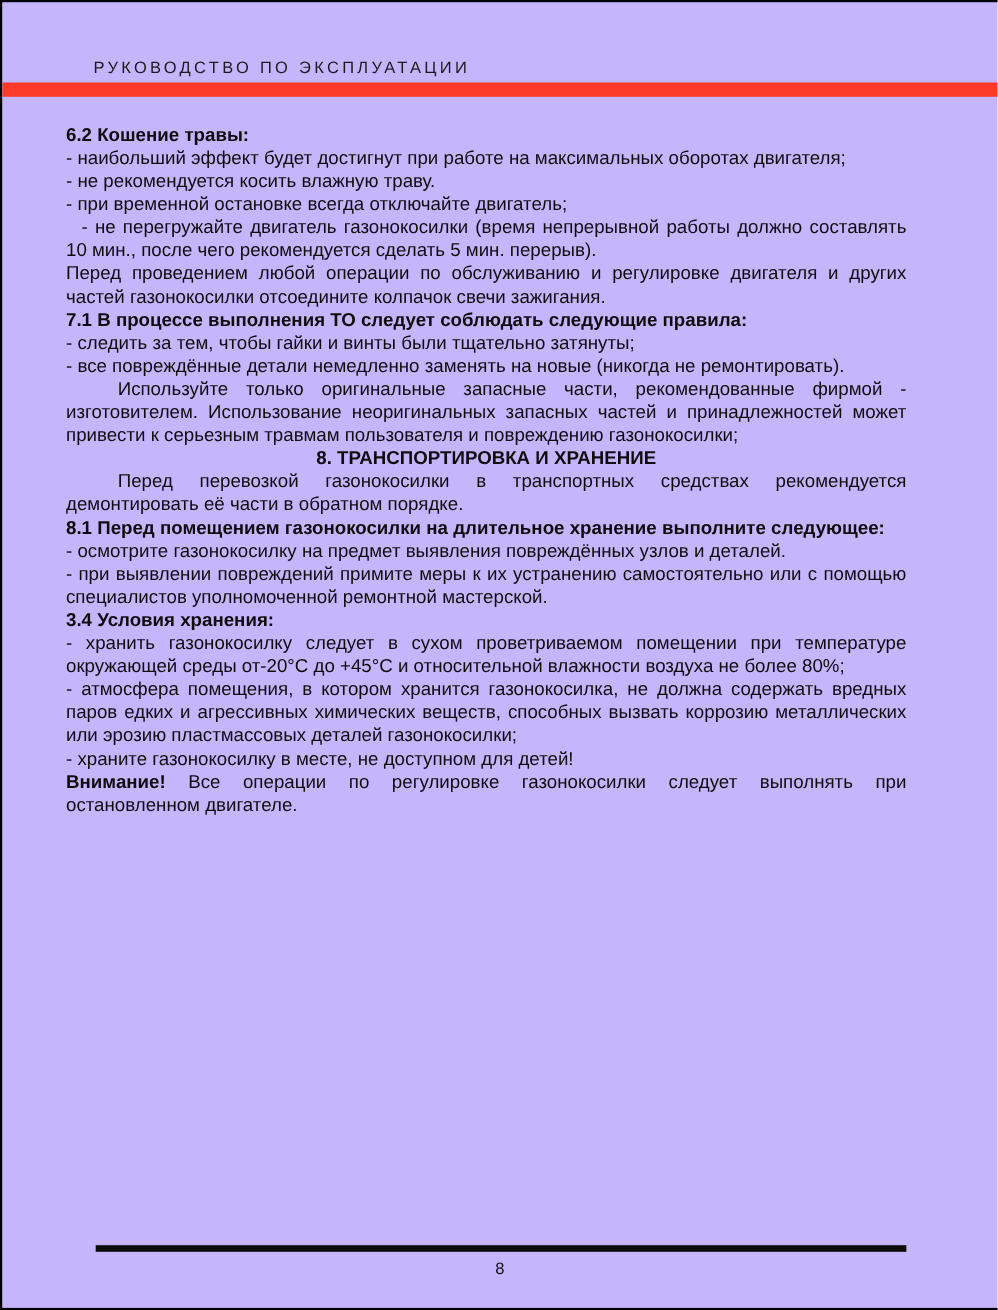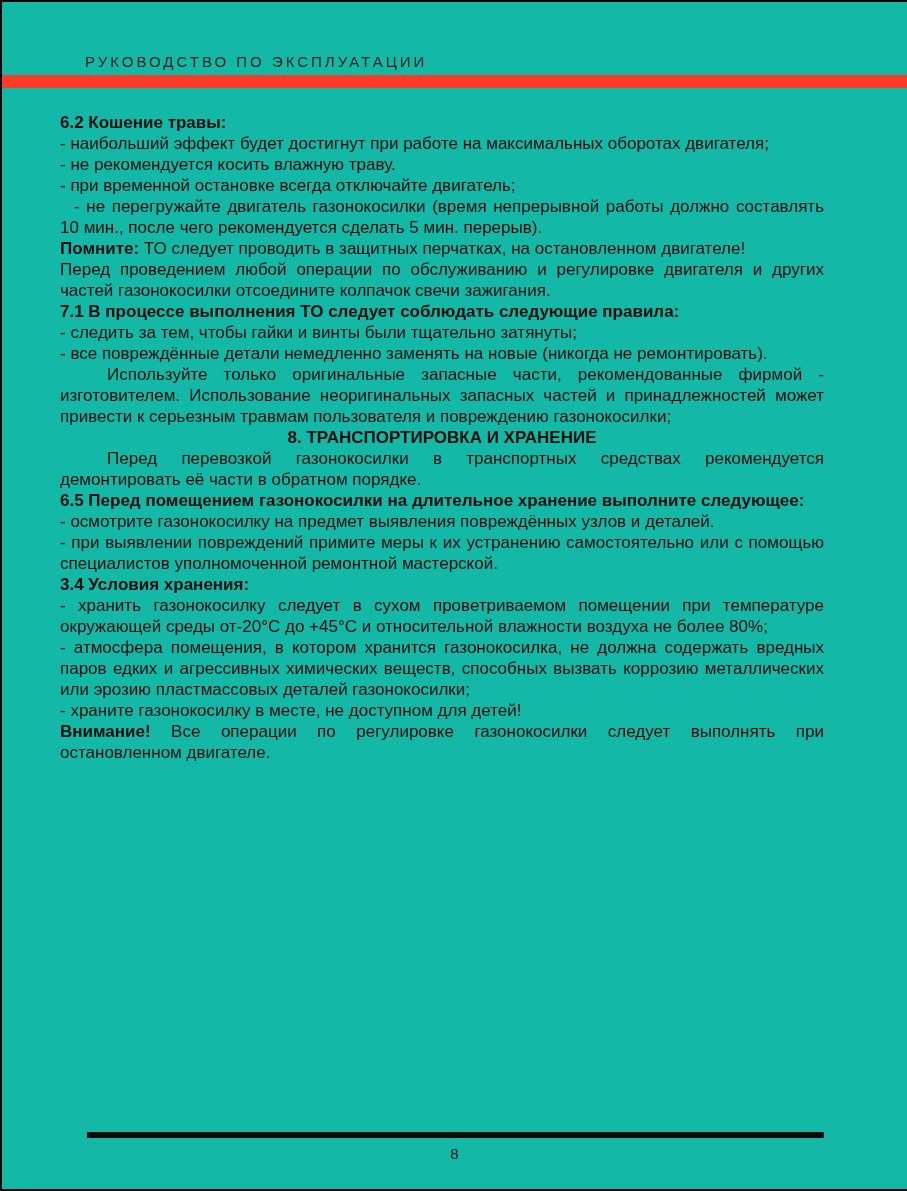--- a/index.html
+++ b/index.html
@@ -1,21 +1,21 @@
 <!DOCTYPE html>
 <html><head>
 <meta charset="utf-8">
 <style>
   html, body { margin: 0; padding: 0; background: #ffffff; }
   .page {
     position: relative;
     width: 907px;
     height: 1191px;
     box-sizing: border-box;
-    background: #14b8a6;
+    background: #c4b5fd;
     border-top: 2px solid #000;
     border-left: 2px solid #000;
     border-bottom: 2px solid #000;
     overflow: hidden;
     font-family: "Liberation Sans", "DejaVu Sans", sans-serif;
     color: #0d0d0d;
   }
   .header-title {
     margin: 51px 0 0 83px;
     font-size: 15px;
@@ -77,42 +77,41 @@
 
     <div>
       <p class="ind">- наибольший эффект будет достигнут при работе на максимальных оборотах двигателя;</p>
       <p class="ind">- не рекомендуется косить влажную траву.</p>
       <p class="ind">- при временной остановке всегда отключайте двигатель;</p>
       <p class="hang">- не перегружайте двигатель газонокосилки (время непрерывной работы должно составлять 10 мин., после чего рекомендуется сделать 5 мин. перерыв).</p>
     </div>
 
 
     <div>
-      <p><b>Помните:</b><span> ТО следует проводить в защитных перчатках, на остановленном двигателе!</span></p>
       <p>Перед проведением любой операции по обслуживанию и регулировке двигателя и других частей газонокосилки отсоедините колпачок свечи зажигания.</p>
     </div>
 
     <p class="h ind">7.1 В процессе выполнения ТО следует соблюдать следующие правила:</p>
 
     <div>
       <p class="ind">- следить за тем, чтобы гайки и винты были тщательно затянуты;</p>
       <p class="ind">- все повреждённые детали немедленно заменять на новые (никогда не ремонтировать).</p>
     </div>
 
     <div>
       <p class="pindent">Используйте только оригинальные запасные части, рекомендованные фирмой - изготовителем. Использование неоригинальных запасных частей и принадлежностей может привести к серьезным травмам пользователя и повреждению газонокосилки;</p>
     </div>
 
     <p class="h center">8. ТРАНСПОРТИРОВКА И ХРАНЕНИЕ</p>
 
     <div>
       <p class="pindent">Перед перевозкой газонокосилки в транспортных средствах рекомендуется демонтировать её части в обратном порядке.</p>
     </div>
 
-    <p class="h ind">6.5 Перед помещением газонокосилки на длительное хранение выполните следующее:</p>
+    <p class="h ind">8.1 Перед помещением газонокосилки на длительное хранение выполните следующее:</p>
 
     <div>
       <p class="ind">- осмотрите газонокосилку на предмет выявления повреждённых узлов и деталей.</p>
       <p class="ind">- при выявлении повреждений примите меры к их устранению самостоятельно или с помощью специалистов уполномоченной ремонтной мастерской.</p>
     </div>
 
     <p class="h ind">3.4 Условия хранения:</p>
 
     <div>
       <p class="ind">- хранить газонокосилку следует в сухом проветриваемом помещении при температуре окружающей среды от-20°С до +45°С и относительной влажности воздуха не более 80%;</p>

